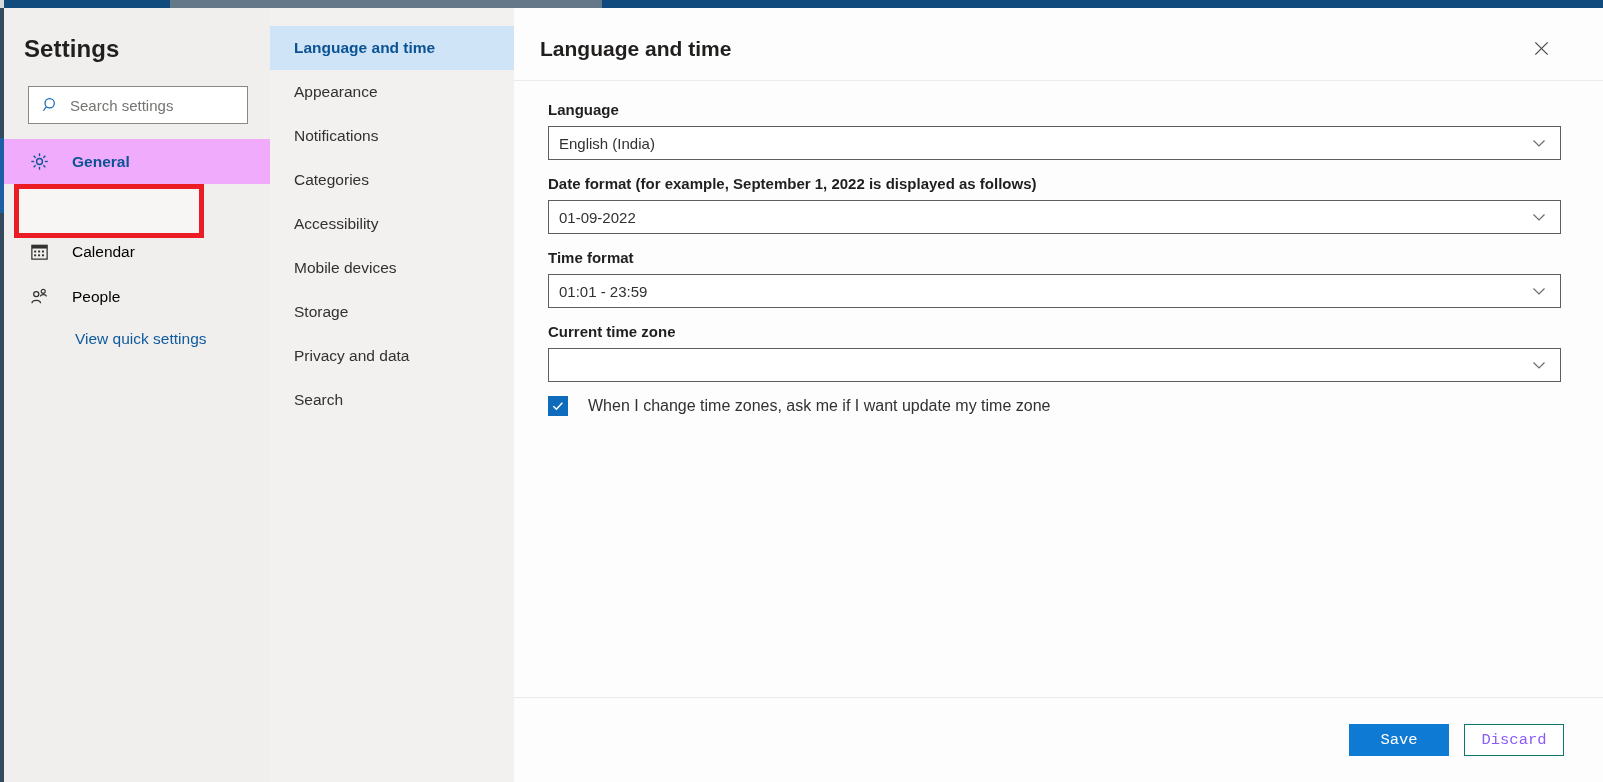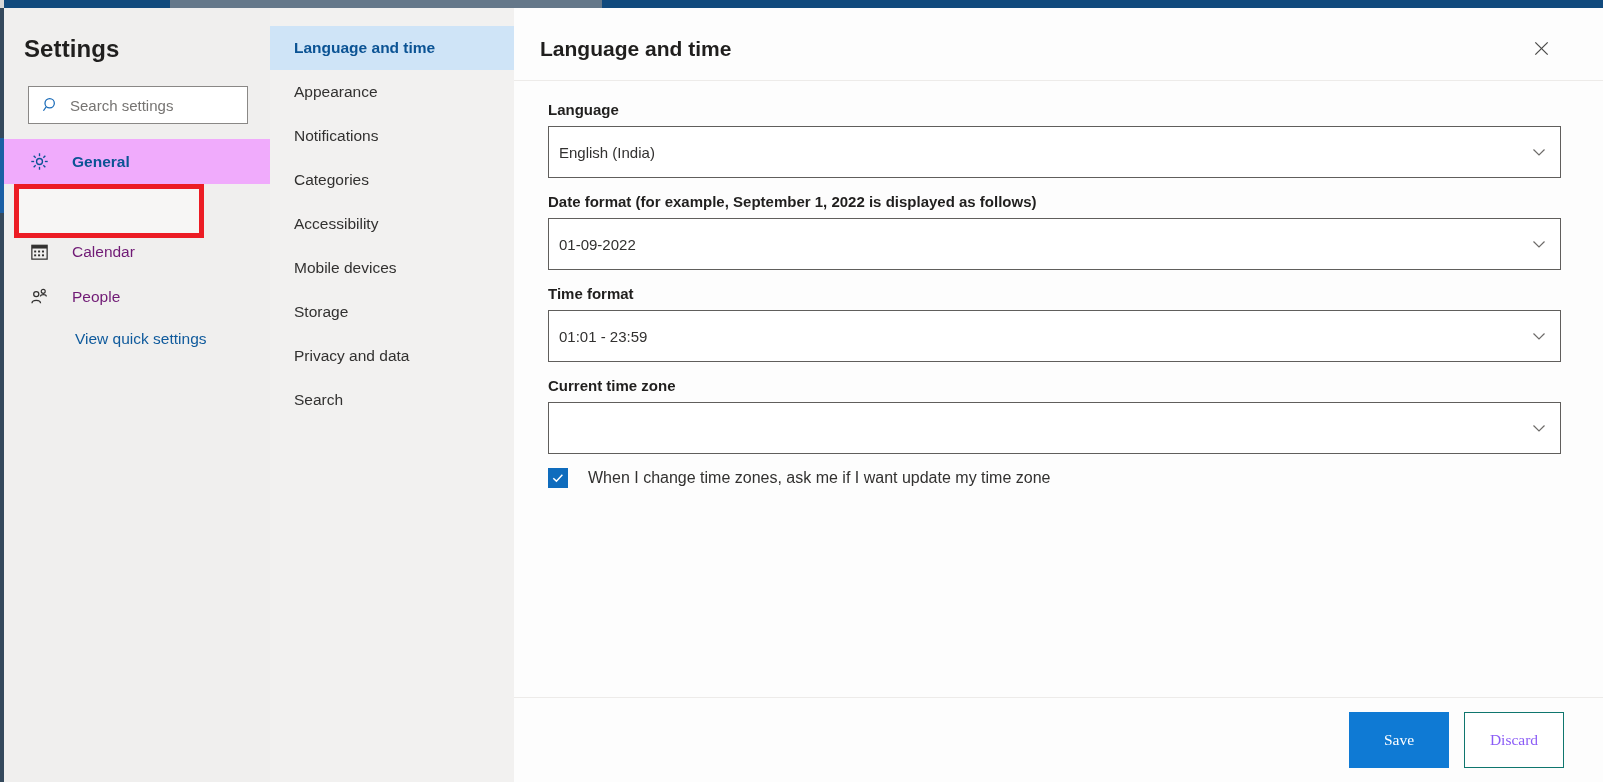--- a/index.html
+++ b/index.html
@@ -27,21 +27,21 @@
   .search-wrap { position:absolute; left:24px; top:78px; width:220px; height:38px;
                  background:#ffffff; border:1px solid #8a8886; display:flex; align-items:center; }
   .search-icon { margin-left:13px; width:18px; height:18px; flex:0 0 auto; display:block; }
   .search-input { border:0; outline:0; margin-left:10px; font-size:15px; color:#8b5cf6;
                   font-family:"Liberation Sans", sans-serif; background:transparent; width:150px; }
   .search-input::placeholder { color:#767472; }
 
   .nav-list { position:absolute; left:0; top:131px; width:270px; }
   .nav-item { position:relative; height:45px; display:flex; align-items:center; padding-left:24px; cursor:pointer; }
   .nav-item .nico { width:22px; height:22px; flex:0 0 auto; display:flex; align-items:center; justify-content:center; }
-  .nav-item .nlabel { margin-left:22px; font-size:15.5px; color:#701a75; }
+  .nav-item .nlabel { margin-left:22px; font-size:15.5px; color:#000000; }
   .nav-item.active { background:#f0abfc; }
   .nav-item.active .nlabel { color:#0b5394; font-weight:700; }
 
   .quick-link { position:absolute; left:71px; top:322px; font-size:15.5px; color:#0f5a9c; cursor:pointer; }
 
   
   .red-box { position:absolute; left:10px; top:176px; width:190px; height:54px;
              border:5px solid #ec1c24; background:#f7f6f5; pointer-events:none; }
 
   
@@ -52,33 +52,33 @@
 
   
   .content { position:absolute; left:514px; top:8px; width:1089px; height:774px; background:#fdfdfd; }
   .content-header { position:relative; height:73px; border-bottom:1px solid #edebe9; }
   .content-title { position:absolute; left:26px; top:29px; font-size:21px; color:#201f1e; font-weight:600; }
   .close-btn { position:absolute; right:46px; top:24px; width:32px; height:32px; display:flex;
                align-items:center; justify-content:center; cursor:pointer; background:transparent; border:0; }
 
   .form-area { position:absolute; left:8px; top:74px; width:1089px; height:615px; padding:18px 50px 0 26px; }
   .field-label { font-size:15px; color:#201f1e; font-weight:700; margin-bottom:6px; line-height:20px; }
-  .dropdown { position:relative; height:52px; border:1px solid #605e5c; background:#ffffff;
+  .dropdown { position:relative; height:34px; border:1px solid #605e5c; background:#ffffff;
               display:flex; align-items:center; margin-bottom:14px; cursor:pointer; }
   .dropdown .dval { margin-left:10px; font-size:15px; color:#323130; }
   .dropdown .chev { position:absolute; right:14px; top:50%; transform:translateY(-50%); width:14px; height:14px; }
 
   .check-row { display:flex; align-items:center; margin-top:10px; }
   .checkbox { width:20px; height:20px; background:#0f6cbd; display:flex; align-items:center;
               justify-content:center; flex:0 0 auto; cursor:pointer; }
   .check-label { margin-left:20px; font-size:16px; color:#323130; }
 
   .footer { position:absolute; left:0; bottom:0; width:1089px; height:85px; border-top:1px solid #edebe9;
             display:flex; align-items:center; justify-content:flex-end; padding-right:39px; gap:15px; }
-  .btn { height:56px; min-width:100px; font-size:15.5px; font-family:Liberation Serif, serif; cursor:pointer; }
+  .btn { height:32px; min-width:100px; font-size:15.5px; font-family:Liberation Mono, monospace; cursor:pointer; }
   .btn-primary { background:#0f7ad4; color:#ffffff; border:1px solid #0f7ad4; }
   .btn-secondary { background:#ffffff; color:#8b5cf6; border:1px solid #0f766e; }
 </style>
 </head>
 <body>
 
 <div id="root">
 
   <div class="topbar"></div>
   <div class="topbar-tab"></div>

